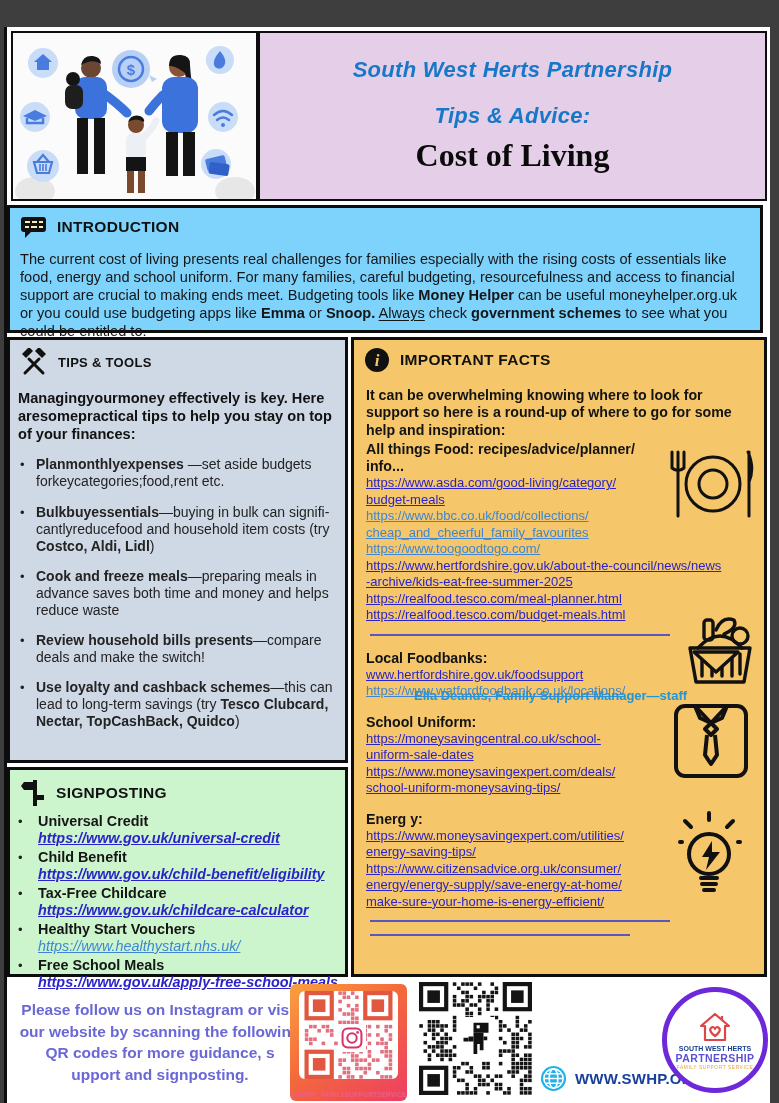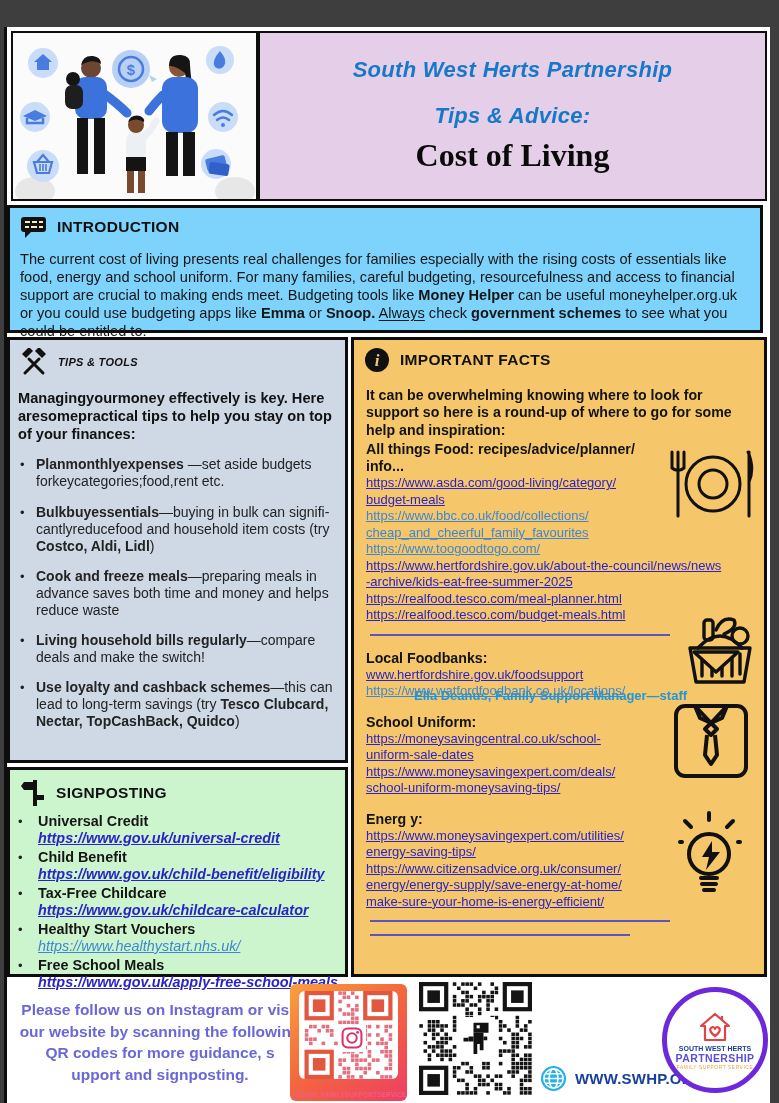--- a/index.html
+++ b/index.html
@@ -170,39 +170,39 @@
     <p><span>The current cost of living presents real challenges for families especially with the rising costs of essentials like food, energy and school uniform. For many families, careful budgeting, resourcefulness and access to financial support are crucial to making ends meet. Budgeting tools like </span><b>Money Helper</b><span> can be useful moneyhelper.org.uk or you could use budgeting apps like </span><b>Emma</b><span> or </span><b>Snoop.</b><span> </span><u>Always</u><span> check </span><b>government schemes</b><span> to see what you could be entitled to.</span></p>
   </div>
 
   <div class="box tips">
     <div class="sec-head">
       <svg width="28" height="28" viewBox="0 0 28 28">
         <path d="M5 25 L19 11 M23 25 L9 11" stroke="#111" stroke-width="3" stroke-linecap="round"></path>
         <path d="M15 3 l7 7 l4 -4 l-7 -7 z" fill="#111"></path>
         <path d="M13 3 l-7 7 l-4 -4 l7 -7 z" fill="#111"></path>
       </svg>
-      <span class="label" style="font-size:11px;font-style:italic;">TIPS &amp; TOOLS</span>
+      <span class="label" style="font-size:13px;">TIPS &amp; TOOLS</span>
     </div>
     <div class="tips-intro">Managingyourmoney effectively is key. Here aresomepractical tips to help you stay on top of your finances:</div>
     <div id="tips-list">
         <div class="bullet-row">
           <span class="dot">•</span>
           <span class="btxt"><b>Planmonthlyexpenses</b><span> —set aside  budgets forkeycategories;food,rent etc.</span></span>
         </div>
         <div class="bullet-row">
           <span class="dot">•</span>
           <span class="btxt"><b>Bulkbuyessentials</b><span>—buying in bulk can signifi-cantlyreducefood and household item costs (try </span><b>Costco, Aldi, Lidl</b><span>)</span></span>
         </div>
         <div class="bullet-row">
           <span class="dot">•</span>
           <span class="btxt"><b>Cook and freeze meals</b><span>—preparing meals in advance saves both time and money and helps reduce waste</span></span>
         </div>
         <div class="bullet-row">
           <span class="dot">•</span>
-          <span class="btxt"><b>Living household bills regularly</b><span>—compare deals and make the switch!</span></span>
+          <span class="btxt"><b>Review household bills presents</b><span>—compare deals and make the switch!</span></span>
         </div>
         <div class="bullet-row">
           <span class="dot">•</span>
           <span class="btxt"><b>Use loyalty and cashback schemes</b><span>—this can lead to long-term savings (try </span><b>Tesco Clubcard, Nectar, TopCashBack, Quidco</b><span>)</span></span>
         </div>
       </div>
   </div>
 
   <div class="box facts">
     <div class="sec-head" style="padding-top:7px;">

